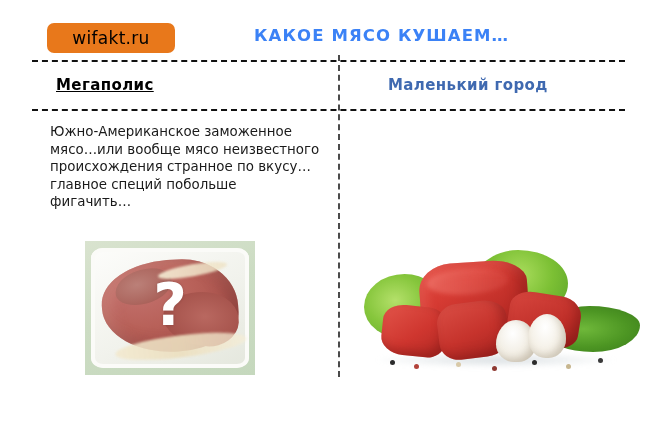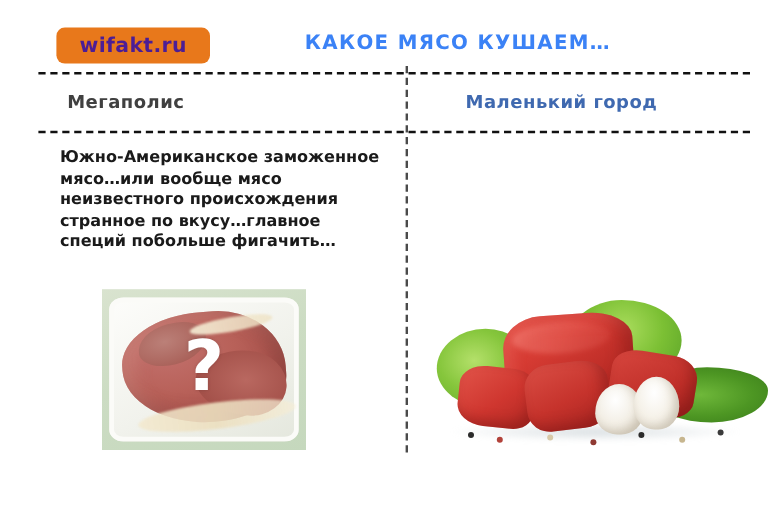--- a/index.html
+++ b/index.html
@@ -25,23 +25,23 @@
     top: 23px;
     width: 128px;
     height: 30px;
     background: #e8781b;
     border-radius: 7px;
     display: flex;
     align-items: center;
     justify-content: center;
   }
   .logo-badge span {
-    color: #4c1d95;
+    color: #000000;
     font-size: 17px;
-    font-weight: bold;
+    font-weight: normal;
     letter-spacing: 0.3px;
     font-family: "DejaVu Sans", sans-serif;
   }
   .poster-title {
     position: absolute;
     left: 254px;
     top: 26px;
     width: 300px;
     color: #3b82f6;
     font-size: 16.5px;
@@ -84,35 +84,35 @@
     display: flex;
     align-items: center;
     white-space: nowrap;
     font-size: 15px;
     font-weight: bold;
     font-family: "DejaVu Sans", sans-serif;
     letter-spacing: 0.4px;
   }
   .col-left .col-head {
     padding-left: 24px;
-    color: #404040;
+    color: #000000;
+    text-decoration: underline;
   }
   .col-right .col-head {
     padding-left: 38px;
     color: #3f69b0;
     text-align: right;
   }
   .head-sep { display: inline-block; width: 14px; }
 
   .col-body {
     font-size: 13.4px;
     line-height: 17.5px;
     color: #1a1a1a;
     font-family: "DejaVu Sans", sans-serif;
-    font-weight: bold;
   }
   .col-left .col-body {
     padding: 14px 4px 0 18px;
     width: 270px;
   }
   .col-right .col-body {
     padding: 14px 4px 0 28px;
     width: 250px;
   }
 

